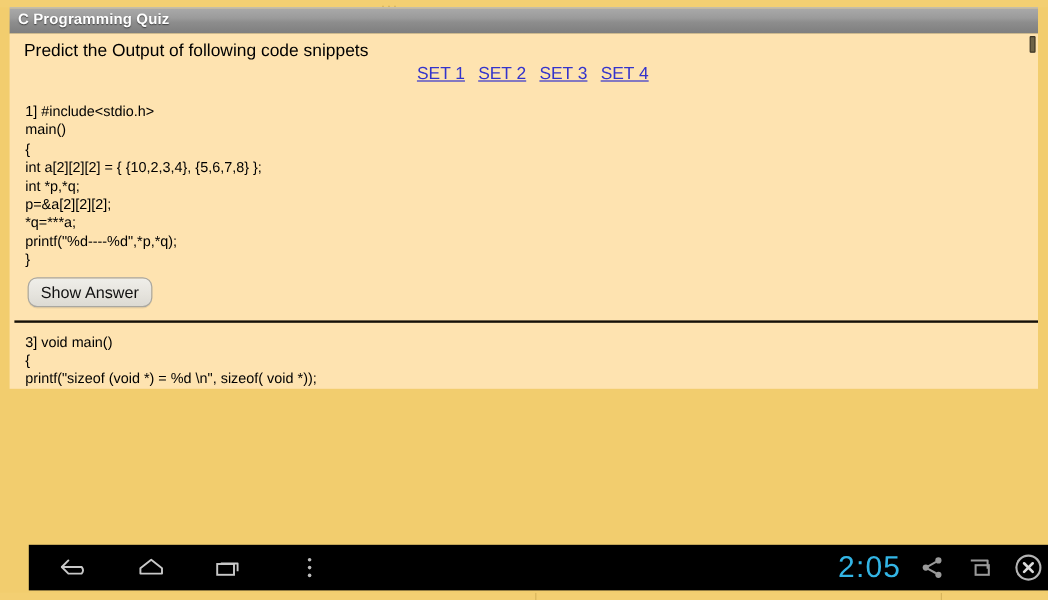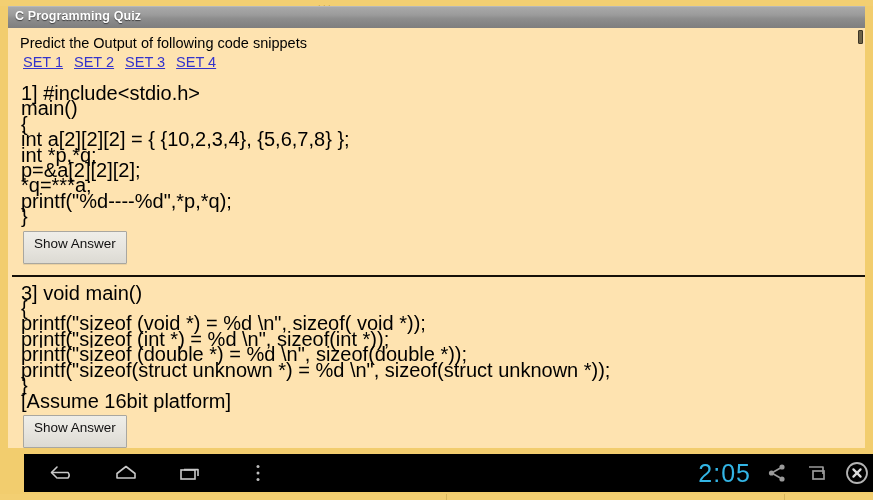--- a/index.html
+++ b/index.html
@@ -64,21 +64,21 @@
     letter-spacing: 0.1px;
     white-space: nowrap;
   }
 
   
   #content-area {
     position: absolute;
     left: 8px;
     top: 28px;
     width: 857px;
-    height: 420px;
+    height: 296px;
     background: #fee3b0;
     overflow: hidden;
     box-sizing: border-box;
   }
 
   
   #content-scrollbar {
     position: absolute;
     right: 2px;
     top: 2px;
@@ -101,49 +101,50 @@
     color: #000;
     padding-left: 8px;
     line-height: 18px;
     white-space: nowrap;
   }
 
   .link-row {
     padding-left: 11px;
     line-height: 19px;
     white-space: nowrap;
+    text-align: center;
   }
   a.qlink {
     color: #3333cc;
     text-decoration: underline;
     font-size: 14.5px;
     cursor: pointer;
   }
   .link-gap { display: inline-block; width: 11px; }
 
   .spacer-line { height: 14px; }
 
   .code-block {
-    font-size: 20px;
+    font-size: 12px;
     color: #000000;
     line-height: 15.4px;
     white-space: pre;
     padding-left: 9px;
   }
 
   .btn-wrap { padding: 6px 0 0 11px; }
 
   button.show-answer {
     font-family: "Liberation Sans", sans-serif;
     font-size: 13.5px;
     color: #111111;
     background: linear-gradient(to bottom, #efeee9 0%, #e6e4de 55%, #dcdad3 100%);
     border: 1px solid #a9a7a0;
-    border-radius: 1px;
-    padding: 4px 10px 12px 10px;
+    border-radius: 8px;
+    padding: 4px 10px 4px 10px;
     cursor: pointer;
     box-shadow: 0 1px 0 rgba(0,0,0,0.08);
   }
 
   hr.divider {
     border: 0;
     border-top: 2px solid #151008;
     margin: 11px 0 9px 0;
     width: 853px;
   }

